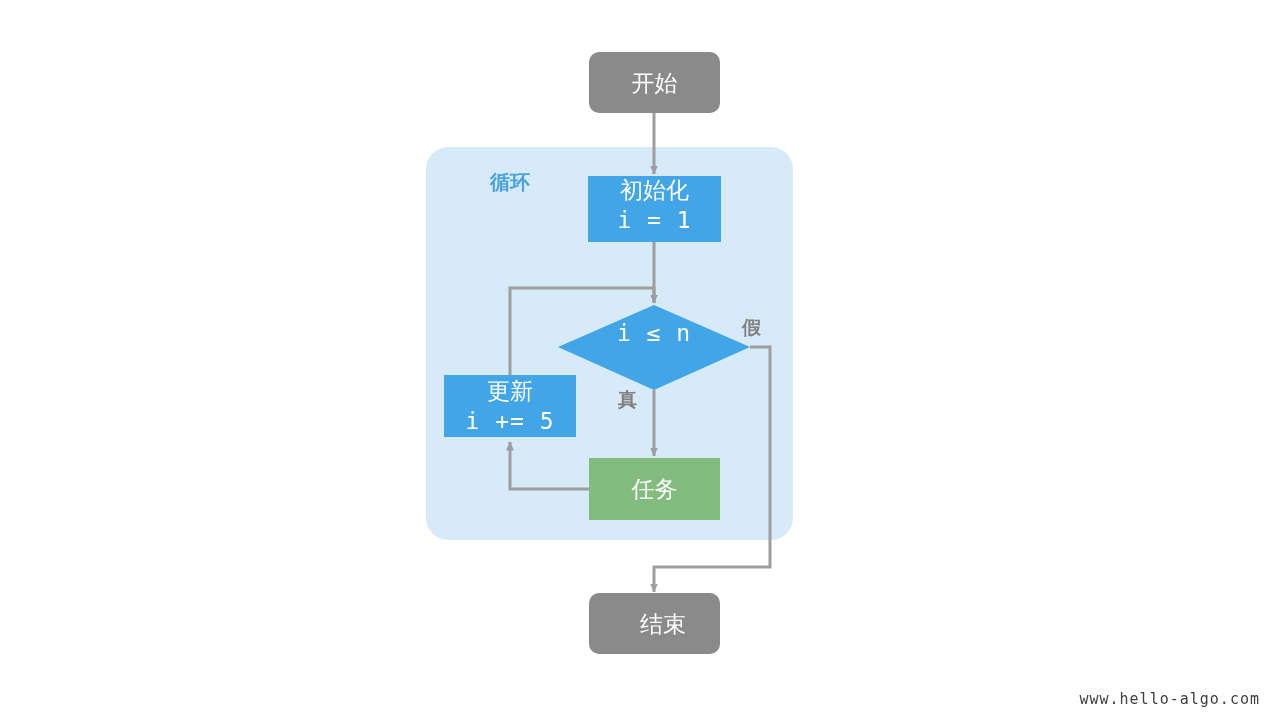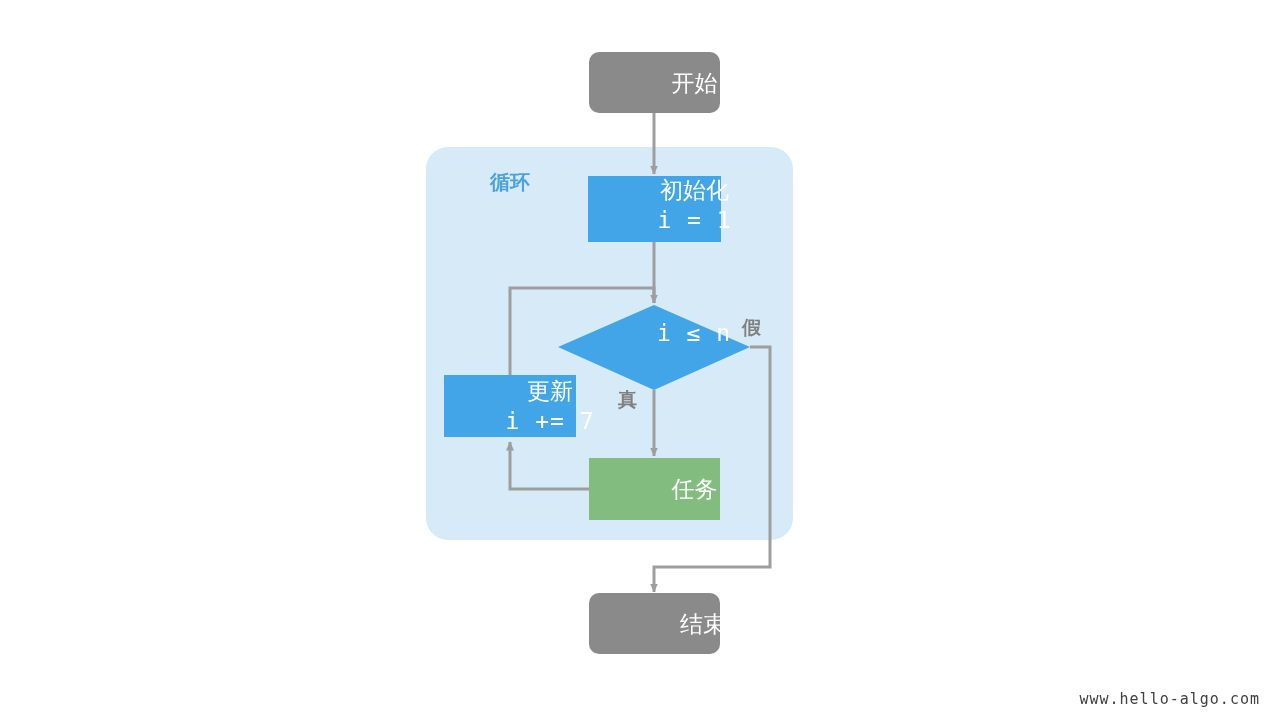--- a/index.html
+++ b/index.html
@@ -24,21 +24,20 @@
   .node-text {
     position: absolute;
     display: flex;
     flex-direction: column;
     align-items: center;
     justify-content: center;
     color: #ffffff;
     text-align: center;
     pointer-events: none;
     white-space: nowrap;
-    padding-left: 40px;
   }
   .line-cjk {
     font-family: "Liberation Sans", sans-serif;
     font-size: 23px;
     line-height: 30px;
   }
   .line-code {
     font-family: "DejaVu Sans Mono", monospace;
     font-size: 23px;
     line-height: 30px;
@@ -127,21 +126,21 @@
   <span class="line-cjk">初始化</span>
   <span class="line-code">i = 1</span>
 </div>
 
 <div class="node-text" style="left:558px; top:290px; width:192px; height:85px;">
   <span class="line-code">i ≤ n</span>
 </div>
 
 <div class="node-text" style="left:444px; top:375px; width:132px; height:61px;">
   <span class="line-cjk">更新</span>
-  <span class="line-code">i += 7</span>
+  <span class="line-code">i += 5</span>
 </div>
 
 <div class="node-text" style="left:589px; top:458px; width:131px; height:62px;">
   <span class="line-cjk">任务</span>
 </div>
 
 <div class="node-text" style="left:589px; top:593px; width:148px; height:61px;">
   <span class="terminal-label">结束</span>
 </div>
 

